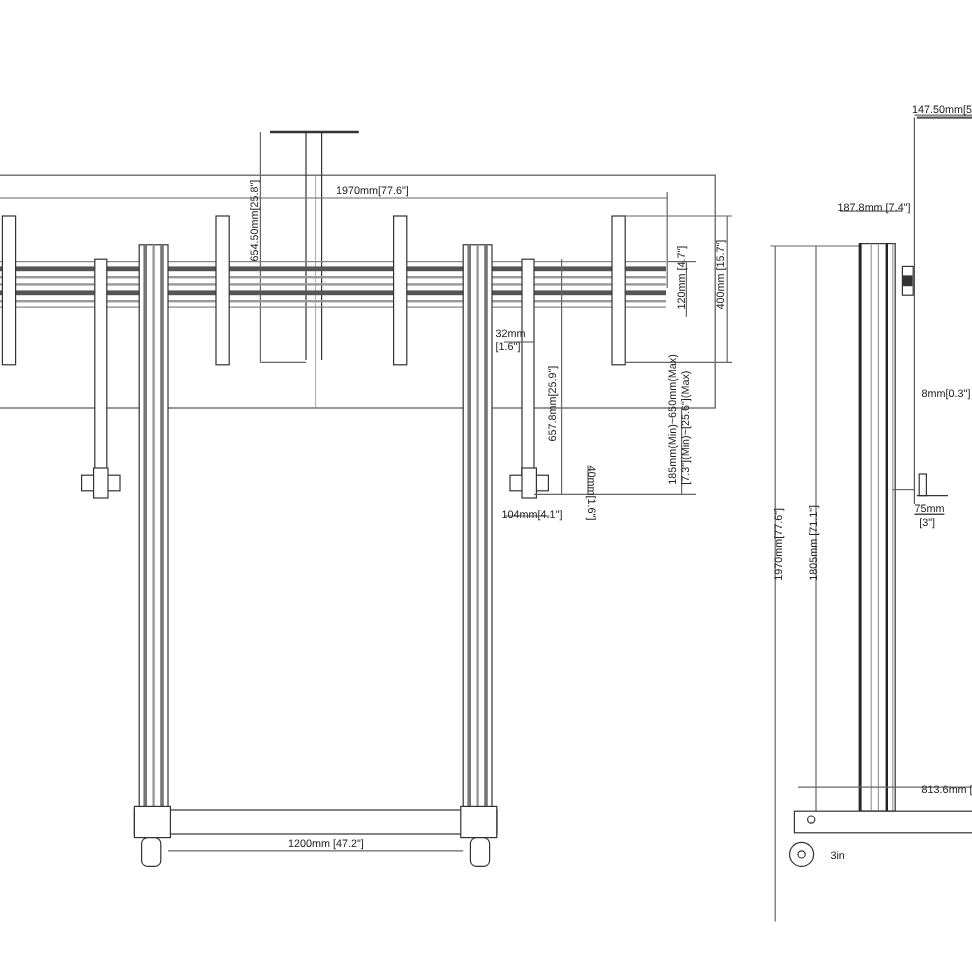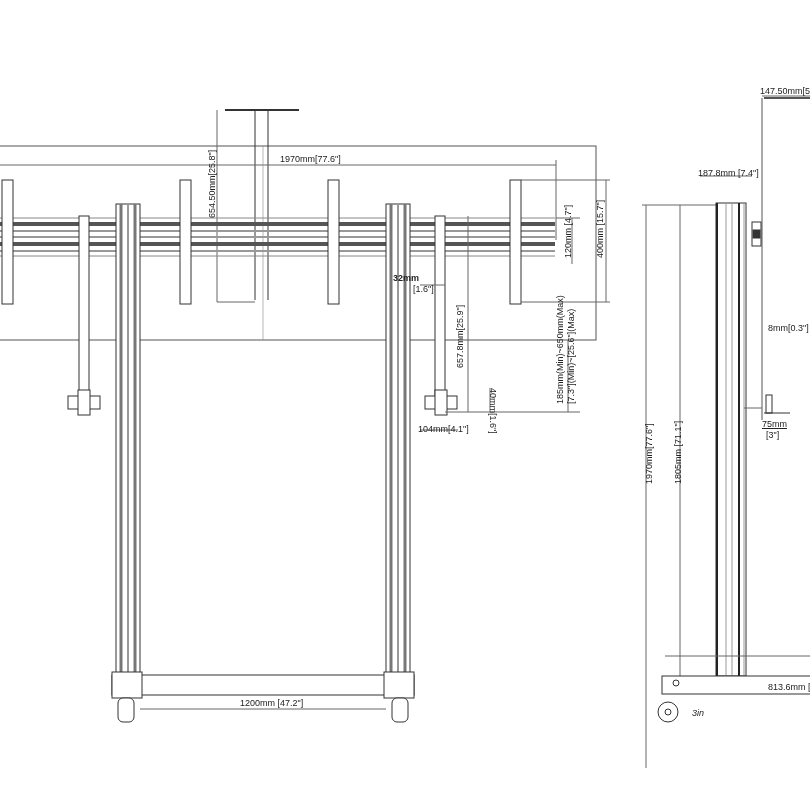--- a/index.html
+++ b/index.html
@@ -112,30 +112,30 @@
       <line x1="700" y1="176" x2="752" y2="176" stroke="#666"></line>
       <line x1="762" y1="96" x2="810" y2="96" stroke="#666"></line>
     </g>
   </g>
 </svg>
 
 <div class="lbl" style="left:280px;top:154px;">1970mm[77.6"]</div>
 <div class="lbl rot" style="left:207px;top:218px;">654.50mm[25.8"]</div>
 <div class="lbl rot" style="left:563px;top:258px;">120mm [4.7"]</div>
 <div class="lbl rot" style="left:595px;top:258px;">400mm [15.7"]</div>
-<div class="lbl" style="left:393px;top:273px;font-weight:bold;">32mm</div>
+<div class="lbl" style="left:413px;top:273px;">32mm</div>
 <div class="lbl" style="left:413px;top:284px;">[1.6"]</div>
 <div class="lbl rot" style="left:455px;top:368px;">657.8mm[25.9"]</div>
 <div class="lbl rot" style="left:555px;top:404px;">185mm(Min)~650mm(Max)</div>
 <div class="lbl rot" style="left:566px;top:404px;">[7.3"](Min)~[25.6"](Max)</div>
 <div class="lbl" style="left:418px;top:424px;">104mm[4.1"]</div>
 <div class="lbl" style="left:498px;top:388px;transform-origin:left top;transform:rotate(90deg);">40mm[1.6"]</div>
 <div class="lbl" style="left:240px;top:698px;">1200mm [47.2"]</div>
 
 <div class="lbl" style="left:760px;top:86px;">147.50mm[5.8"]</div>
 <div class="lbl" style="left:698px;top:168px;">187.8mm [7.4"]</div>
 <div class="lbl rot" style="left:644px;top:484px;">1970mm[77.6"]</div>
 <div class="lbl rot" style="left:673px;top:484px;">1805mm [71.1"]</div>
 <div class="lbl" style="left:768px;top:323px;">8mm[0.3"]</div>
 <div class="lbl" style="left:762px;top:419px;text-decoration:underline;">75mm</div>
 <div class="lbl" style="left:766px;top:430px;">[3"]</div>
-<div class="lbl" style="left:768px;top:653px;margin-top:29px;">813.6mm [</div>
-<div class="lbl" style="left:692px;top:708px;font-style:italic;">3in</div>
+<div class="lbl" style="left:768px;top:653px;">813.6mm [</div>
+<div class="lbl" style="left:692px;top:708px;">3in</div>
 
 </body></html>

